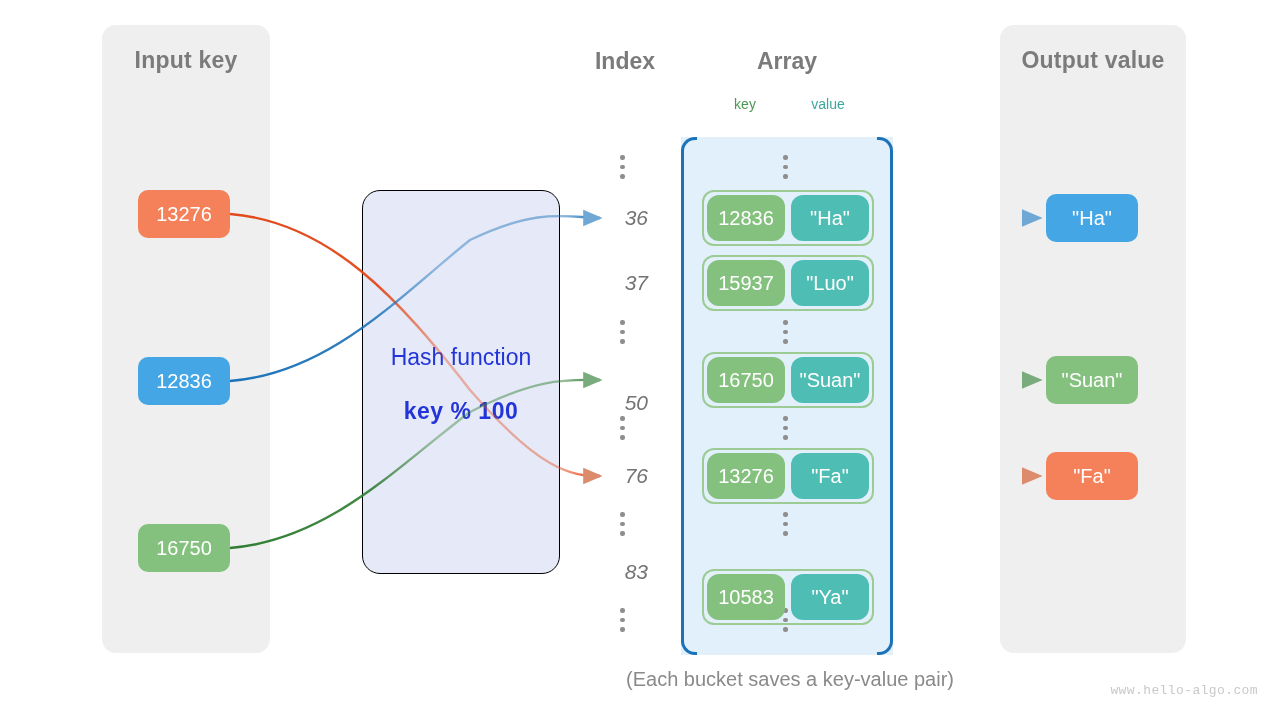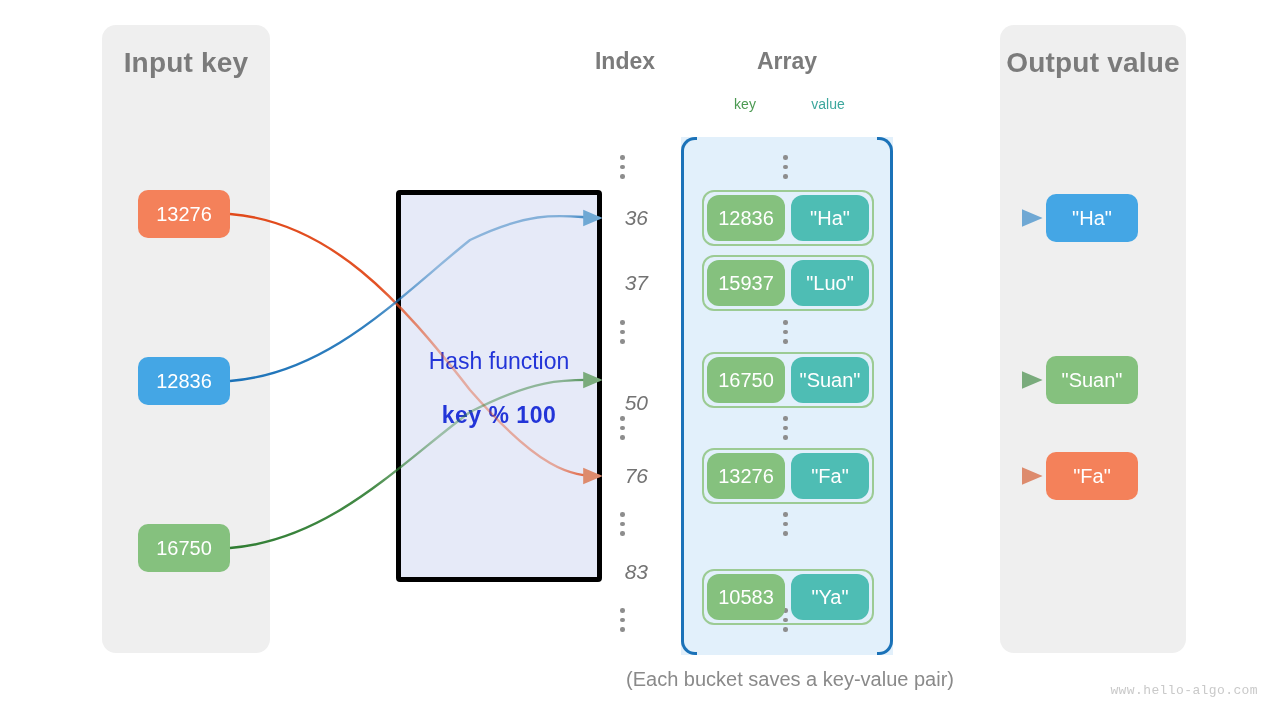--- a/index.html
+++ b/index.html
@@ -25,21 +25,21 @@
     border-radius: 14px;
   }
   #input-panel  { left: 102px; top: 25px; width: 168px; height: 628px; }
   #output-panel { left: 1000px; top: 25px; width: 186px; height: 628px; }
 
   .panel-title {
     position: absolute;
     width: 100%;
     top: 22px;
     text-align: center;
-    font-size: 28px;
+    font-size: 23px;
     font-weight: bold;
     color: #7b7b7b;
     letter-spacing: .2px;
   }
 
   
   .col-heading {
     position: absolute;
     font-size: 23px;
     font-weight: bold;
@@ -58,23 +58,22 @@
   }
   #heading-key   { left: 700px; top: 96px; width: 90px; color: #4c9a52; }
   #heading-value { left: 783px; top: 96px; width: 90px; color: #3da79d; }
 
   
   #hash-box {
     position: absolute;
     left: 362px; top: 190px;
     width: 196px; height: 382px;
     background: #e6eaf8;
-    border: 5px solid #000000;
-    border-radius: 4px;
-    margin-left: 34px;
+    border: 1px solid #000000;
+    border-radius: 18px;
   }
   .hash-line {
     position: absolute;
     width: 100%;
     text-align: center;
     color: #2335d8;
     white-space: nowrap;
   }
   #hash-title { top: 153px; font-size: 23px; }
   #hash-expr  { top: 207px; font-size: 23px; font-weight: bold; letter-spacing: .5px; }

